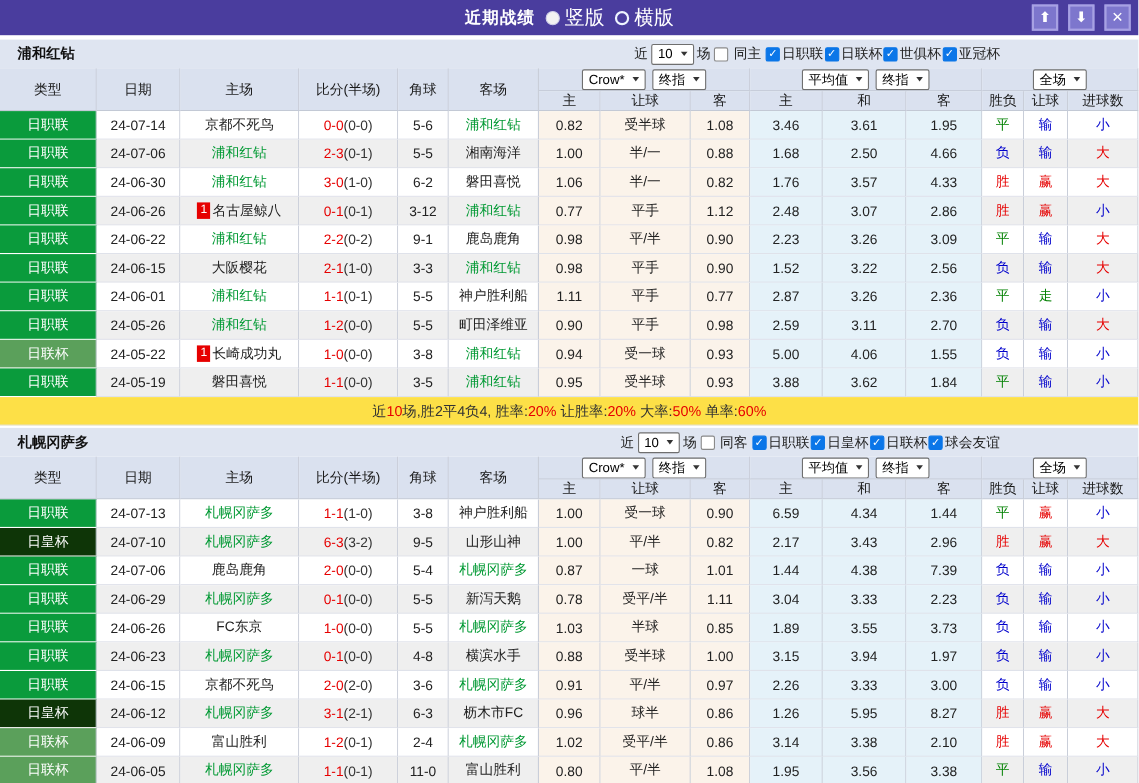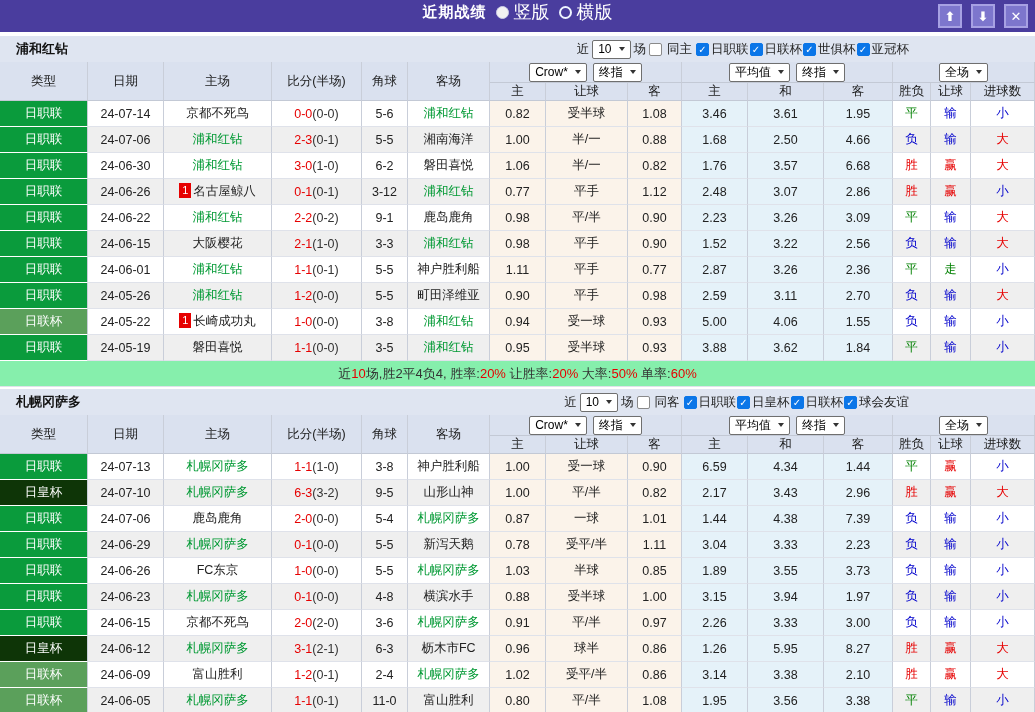--- a/index.html
+++ b/index.html
@@ -5,21 +5,21 @@
   :root{
     --titlebar:#4a3d9e; --tbbtn:#7d76cd; --tbbtnborder:#a7a1e3;
     --panel:#dfe5f1; --headbg:#dae1ef;
     --j1:#0a9b3c; --cup:#5ba05b; --emperor:#0e3507;
     --subject:#009933; --red:#e60000; --green:#008000; --blue:#0000cc;
     --oddsbg:#fbf3ea; --avgbg:#e5f2f9;
   }
   *{margin:0;padding:0}
   body{width:1035px;height:712px;background:#fff;font-family:"Liberation Sans","DejaVu Sans",sans-serif;font-size:12.5px;color:#222;overflow:hidden}
   
-  .titlebar{height:32px;background:var(--titlebar);position:relative;display:flex;align-items:flex-start;justify-content:center}
+  .titlebar{height:32px;background:var(--titlebar);position:relative;display:flex;align-items:center;justify-content:center}
   .tb-center{display:flex;align-items:center;gap:9px;color:#fff}
   .tb-title{font-weight:bold;font-size:15px;letter-spacing:1px}
   .radio-wrap{display:flex;align-items:center;gap:5px;cursor:pointer}
   .radio{width:13px;height:13px;border-radius:50%;box-sizing:border-box}
   .radio.sel{background:#f2f2f2;border:1px solid #cfcfe8}
   .radio.unsel{background:transparent;border:2.5px solid #eef4ff}
   .radio-label{font-size:18px}
   .tb-buttons{position:absolute;right:7px;top:4px;display:flex;gap:9px}
   .tb-btn{width:24px;height:24px;box-sizing:border-box;background:var(--tbbtn);border:2px solid var(--tbbtnborder);color:#fff;font-weight:bold;display:flex;align-items:center;justify-content:center;font-size:13px;cursor:pointer}
   .gap4{height:4px;background:#fff}
@@ -50,21 +50,21 @@
   td.odds{background:var(--oddsbg)!important}
   td.avg{background:var(--avgbg)!important}
   .subject{color:var(--subject)}
   .ft{color:var(--red)}
   .ht{color:#333}
   td.res{font-size:13px}
   .red{color:var(--red)}
   .green{color:var(--green)}
   .blue{color:var(--blue)}
   .badge{display:inline-block;background:var(--red);color:#fff;width:12px;height:15px;line-height:15px;font-size:11px;margin-right:2px;vertical-align:1px}
-  tbody.sumbody td{height:26px;background:#86efac;font-size:13px;color:#333;border-right:none}
+  tbody.sumbody td{height:26px;background:#fde047;font-size:13px;color:#333;border-right:none}
 </style>
 </head>
 <body>
 
 <div class="titlebar">
   <div class="tb-center">
     <span class="tb-title">近期战绩</span>
     <span class="radio-wrap">
       <span class="radio sel"></span>
       <span class="radio-label">竖版</span>
@@ -217,21 +217,21 @@
         <td class="plain">24-06-30</td>
         <td class="plain"><span class="subject">浦和红钻</span></td>
         <td class="plain"><span class="ft">3-0</span><span class="ht">(1-0)</span></td>
         <td class="plain">6-2</td>
         <td class="plain"><span class="">磐田喜悦</span></td>
         <td class="odds">1.06</td>
         <td class="odds">半/一</td>
         <td class="odds">0.82</td>
         <td class="avg">1.76</td>
         <td class="avg">3.57</td>
-        <td class="avg">6.68</td>
+        <td class="avg">4.33</td>
         <td class="plain res red">胜</td>
         <td class="plain res red">赢</td>
         <td class="plain res red">大</td>
       </tr>
       <tr>
         <td class="type j1">日职联</td>
         <td class="plain">24-06-26</td>
         <td class="plain"><span class="badge">1</span><span class="">名古屋鲸八</span></td>
         <td class="plain"><span class="ft">0-1</span><span class="ht">(0-1)</span></td>
         <td class="plain">3-12</td>

